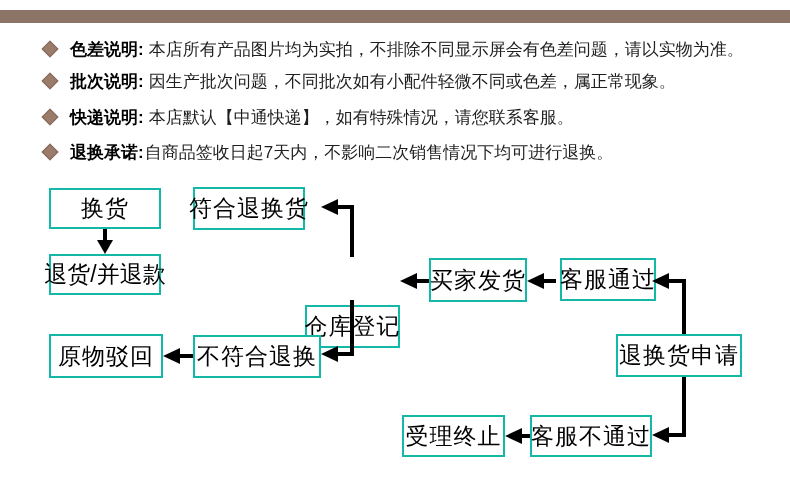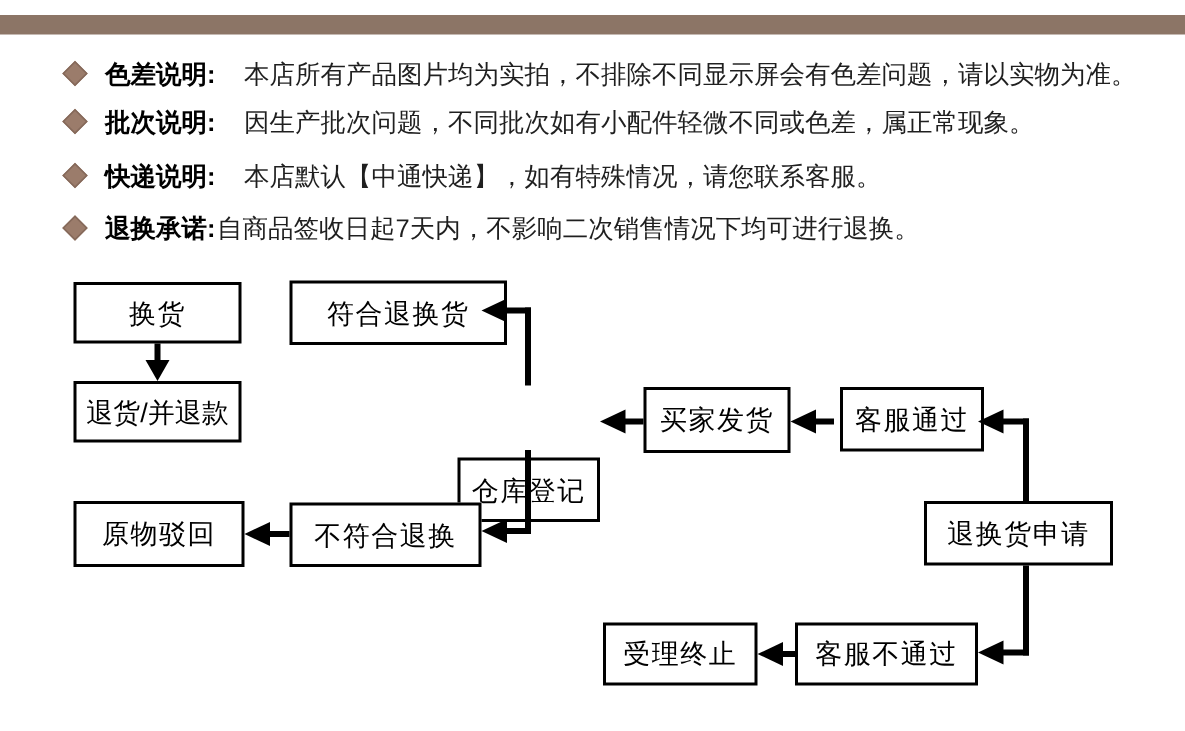--- a/index.html
+++ b/index.html
@@ -3,25 +3,25 @@
 <meta charset="utf-8">
 <style>
   html,body{margin:0;padding:0;background:#ffffff;}
   .canvas{position:relative;width:790px;height:487px;background:#ffffff;overflow:hidden;
           font-family:"Liberation Sans","DejaVu Sans",sans-serif;}
   .topbar{position:absolute;left:0;top:10px;width:790px;height:13px;background:#8c7566;}
   .notice{position:absolute;left:44px;height:22px;display:flex;align-items:center;
           font-size:17px;color:#1f1f1f;white-space:nowrap;}
   .diamond{width:12px;height:12px;background:#9b7c6b;transform:rotate(45deg);
            margin-right:14px;flex:0 0 12px;border:1px solid #85695a;box-sizing:border-box;}
-  .lbl{font-weight:bold;color:#000000;margin-right:19px;}
+  .lbl{font-weight:bold;color:#000000;margin-right:5px;}
   .lbl.tight{margin-right:1px;}
   .flow{position:absolute;left:0;top:0;width:790px;height:487px;}
-  .node{position:absolute;box-sizing:border-box;border:2px solid #000000;background:#ffffff;
-        display:flex;align-items:center;justify-content:center;font-size:18px;color:#000000;
+  .node{position:absolute;box-sizing:border-box;border:2px solid #14b8a6;background:#ffffff;
+        display:flex;align-items:center;justify-content:center;font-size:23px;color:#000000;
         letter-spacing:1px;white-space:nowrap;}
   .hl{position:absolute;height:4px;background:#000000;}
   .vl{position:absolute;width:4px;background:#000000;}
   .ahl{position:absolute;width:0;height:0;border-top:8px solid transparent;
        border-bottom:8px solid transparent;border-right:17px solid #000000;}
   .ahd{position:absolute;width:0;height:0;border-left:8px solid transparent;
        border-right:8px solid transparent;border-top:14px solid #000000;}
 </style>
 </head>
 <body>
@@ -50,21 +50,21 @@
       <span class="diamond"></span>
       <span class="lbl tight">退换承诺:</span>
       <span>自商品签收日起7天内，不影响二次销售情况下均可进行退换。</span>
     </div>
   </div>
 
   <div class="flow">
 
     <div class="node" style="left:49px;top:188px;width:112px;height:41px;">换货</div>
     <div class="node" style="left:49px;top:254px;width:112px;height:41px;letter-spacing:0;">退货/并退款</div>
-    <div class="node" style="left:193px;top:187px;width:145px;height:43px;">符合退换货</div>
+    <div class="node" style="left:193px;top:187px;width:112px;height:43px;">符合退换货</div>
     <div class="node" style="left:305px;top:257px;width:95px;height:43px;margin-top:48px;">仓库登记</div>
     <div class="node" style="left:429px;top:258px;width:98px;height:44px;">买家发货</div>
     <div class="node" style="left:560px;top:258px;width:96px;height:43px;">客服通过</div>
     <div class="node" style="left:616px;top:334px;width:126px;height:43px;">退换货申请</div>
     <div class="node" style="left:193px;top:335px;width:128px;height:43px;">不符合退换</div>
     <div class="node" style="left:49px;top:334px;width:114px;height:44px;">原物驳回</div>
     <div class="node" style="left:530px;top:415px;width:122px;height:42px;">客服不通过</div>
     <div class="node" style="left:402px;top:415px;width:103px;height:42px;">受理终止</div>
 
     <div class="vl" style="left:103px;top:229px;height:13px;"></div>

